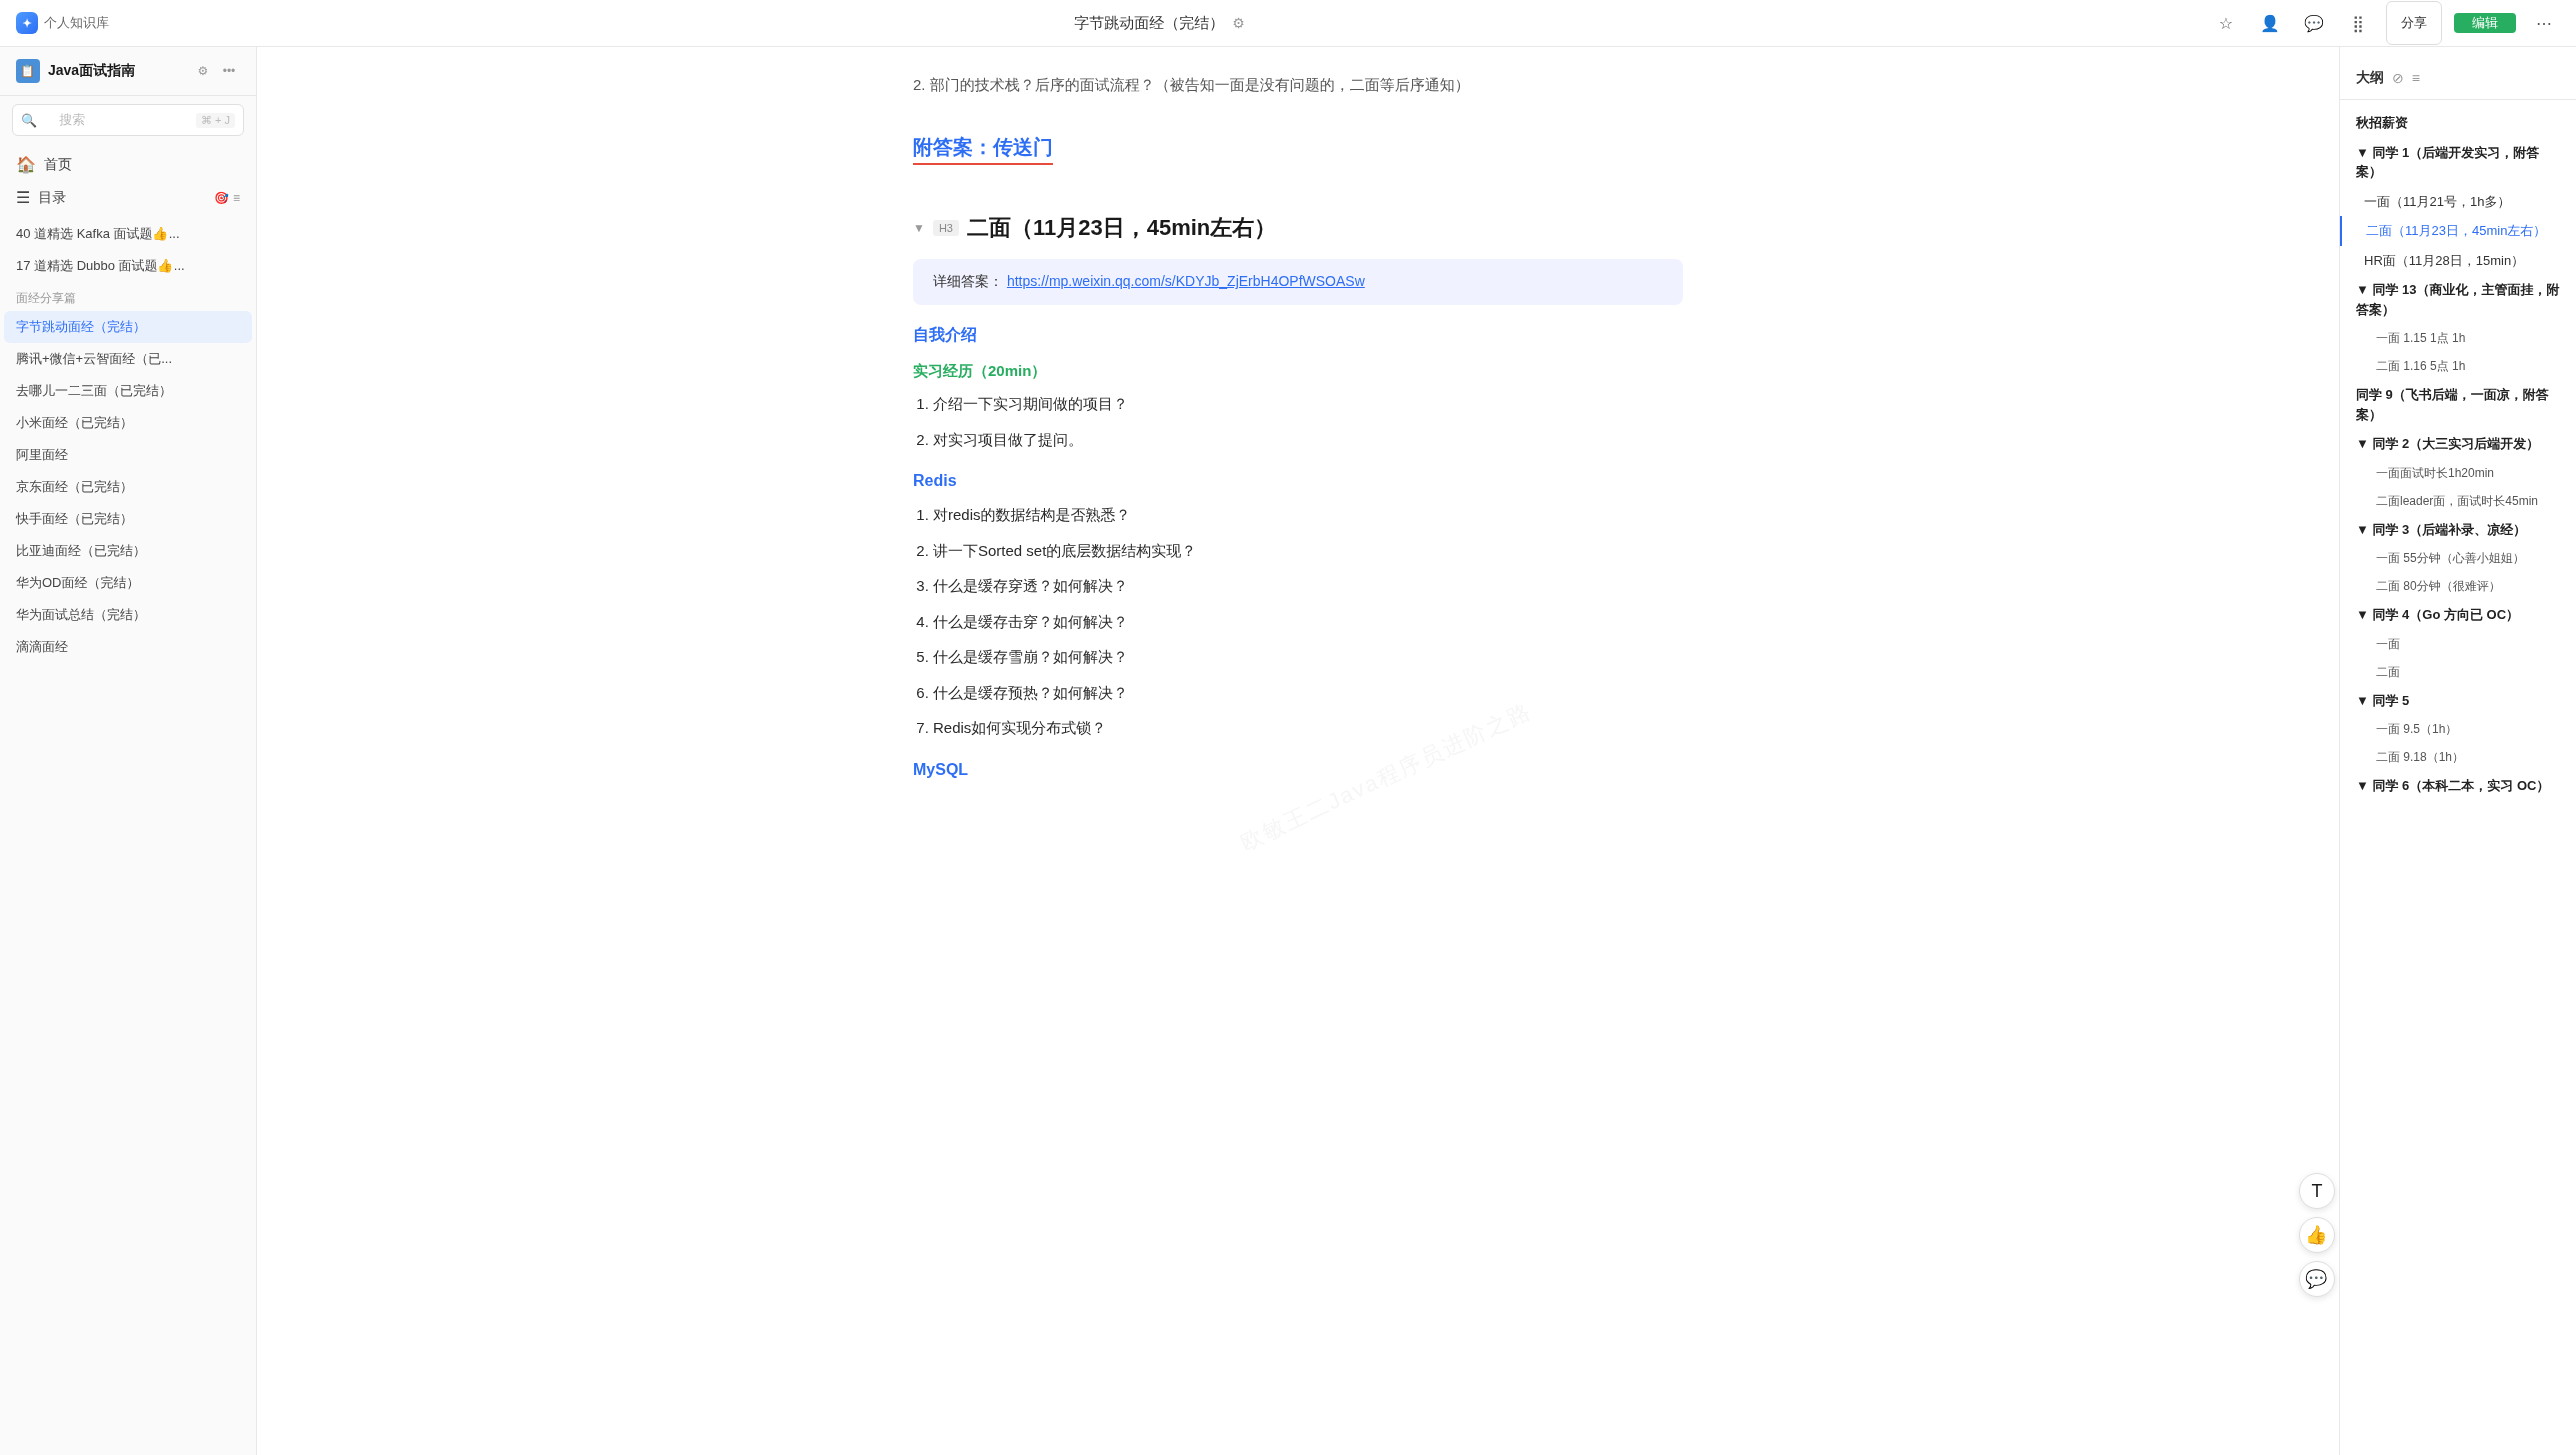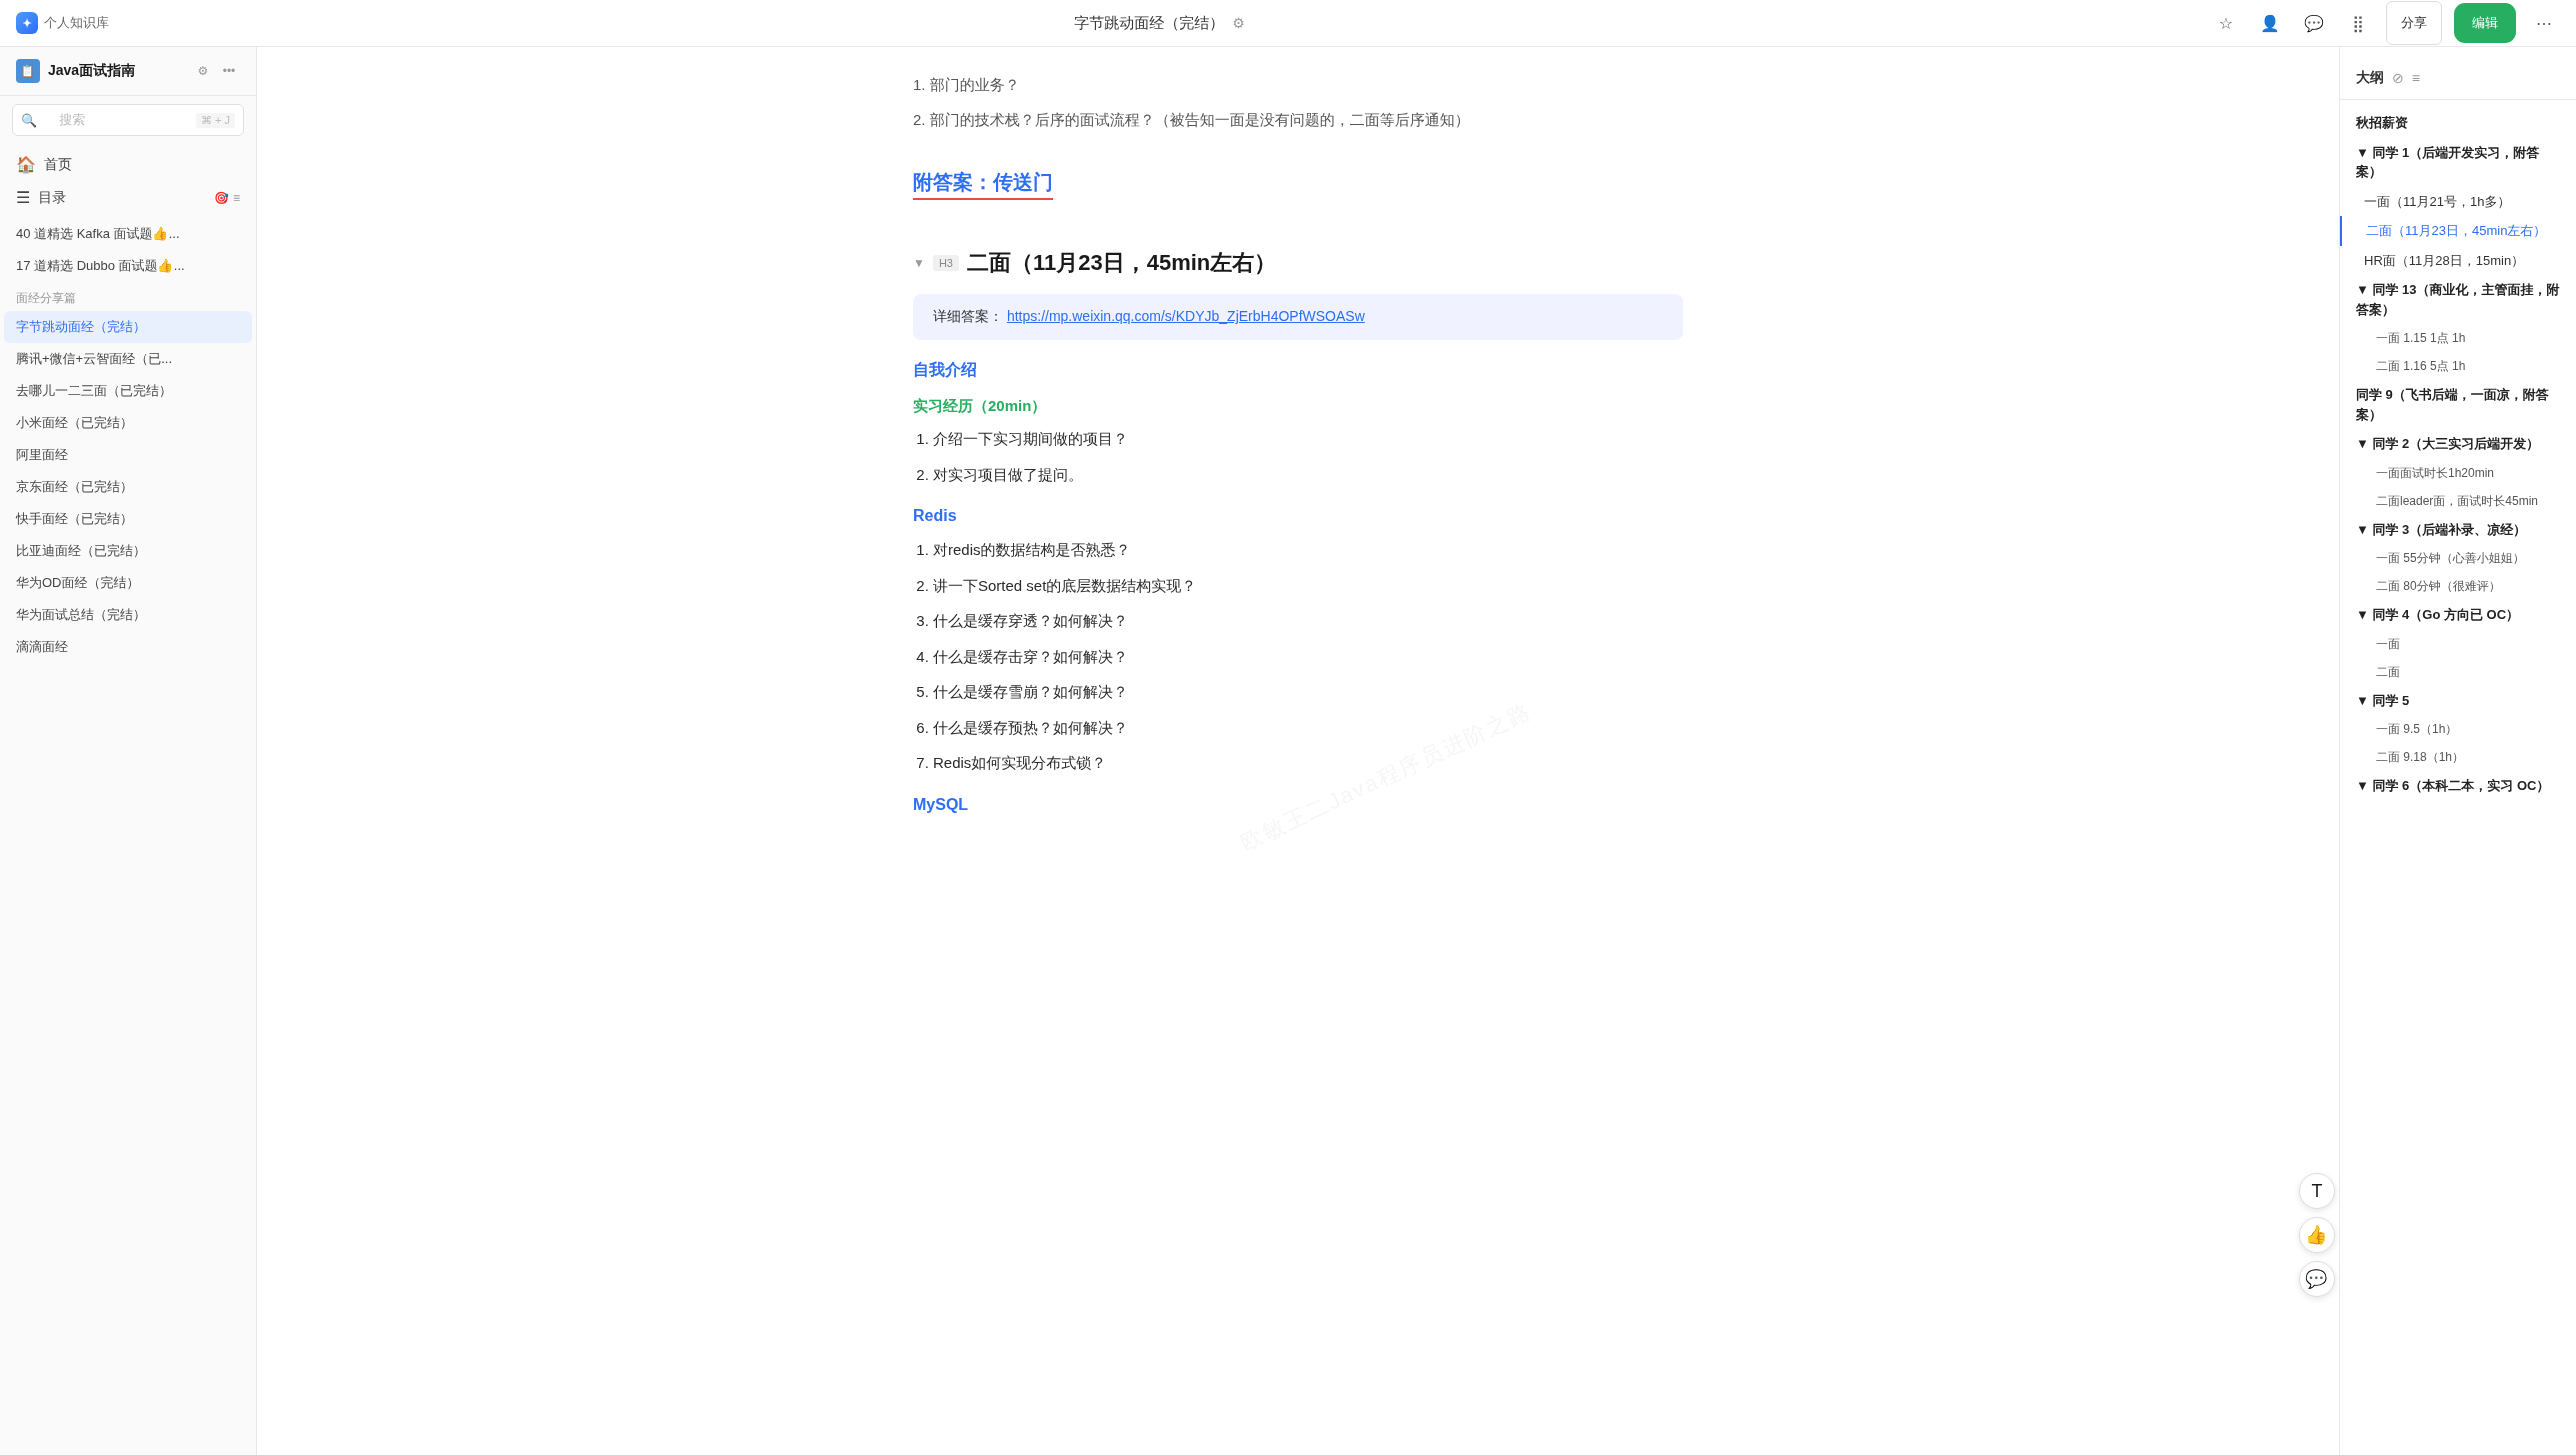--- a/index.html
+++ b/index.html
@@ -6,21 +6,21 @@
     body { font-family: -apple-system, BlinkMacSystemFont, "PingFang SC", "Microsoft YaHei", sans-serif; background: #fff; display: flex; flex-direction: column; height: 100vh; overflow: hidden; font-size: 14px; color: #1a1a1a; }
 
     
     .topbar { height: 47px; display: flex; align-items: center; padding: 0 16px; border-bottom: 1px solid #e8e8e8; gap: 8px; background: #fff; flex-shrink: 0; }
     .topbar-left { display: flex; align-items: center; gap: 6px; color: #666; font-size: 13px; }
     .topbar-logo { width: 22px; height: 22px; background: linear-gradient(135deg, #4e9bff, #2d6ef5); border-radius: 6px; display: flex; align-items: center; justify-content: center; color: #fff; font-size: 11px; font-weight: bold; }
     .topbar-center { flex: 1; display: flex; align-items: center; justify-content: center; gap: 8px; font-size: 14px; color: #333; }
     .topbar-right { display: flex; align-items: center; gap: 12px; }
     .topbar-icon-btn { width: 32px; height: 32px; border-radius: 6px; border: none; background: transparent; cursor: pointer; display: flex; align-items: center; justify-content: center; color: #555; font-size: 16px; }
     .share-btn { padding: 0 14px; height: 44px; border-radius: 6px; border: 1px solid #ddd; background: #fff; cursor: pointer; font-size: 13px; color: #333; }
-    .edit-btn { padding: 0 18px; height: 40px; border-radius: 11px; border: none; background: #27ae60; color: #fff; cursor: pointer; font-size: 13px; font-weight: 500; }
+    .edit-btn { padding: 0 18px; height: 20px; border-radius: 4px; border: none; background: #27ae60; color: #fff; cursor: pointer; font-size: 13px; font-weight: 500; }
 
     
     .main-layout { display: flex; flex: 1; overflow: hidden; }
 
     
     .sidebar { width: 257px; border-right: 1px solid #e8e8e8; display: flex; flex-direction: column; background: #fafafa; flex-shrink: 0; }
     .sidebar-header { padding: 12px 16px; display: flex; align-items: center; gap: 8px; border-bottom: 1px solid #e8e8e8; }
     .doc-icon { width: 24px; height: 24px; background: #4a90d9; border-radius: 4px; display: flex; align-items: center; justify-content: center; color: #fff; font-size: 12px; flex-shrink: 0; }
     .doc-title { font-size: 14px; font-weight: 600; color: #1a1a1a; flex: 1; }
     .sidebar-header-icons { display: flex; gap: 4px; }
@@ -160,23 +160,20 @@
   </div>
 
   <div class="content-area">
     <div class="content-inner">
 
       <div class="watermark">
         <div class="watermark-text" style="transform:rotate(-25deg);font-size:22px;opacity:0.08;white-space:nowrap;color:#888;">欧敏王二Java程序员进阶之路</div>
       </div>
 
       <div class="content-heading-prev">
-        <div class="item">
-          <span>1. 部门的业务？</span>
-        </div>
         <div class="item">
           <span>2. 部门的技术栈？后序的面试流程？（被告知一面是没有问题的，二面等后序通知）</span>
         </div>
       </div>
 
       <div style="margin: 20px 0 8px;">
         <a class="answer-link" href="#" style="color:#2d6ef5;font-size:20px;font-weight:700;text-decoration:none;border-bottom:2px solid #e74c3c;padding-bottom:2px;display:inline-block;">附答案：传送门</a>
       </div>
 
       <div class="h3-heading" style="margin:24px 0 16px;">

